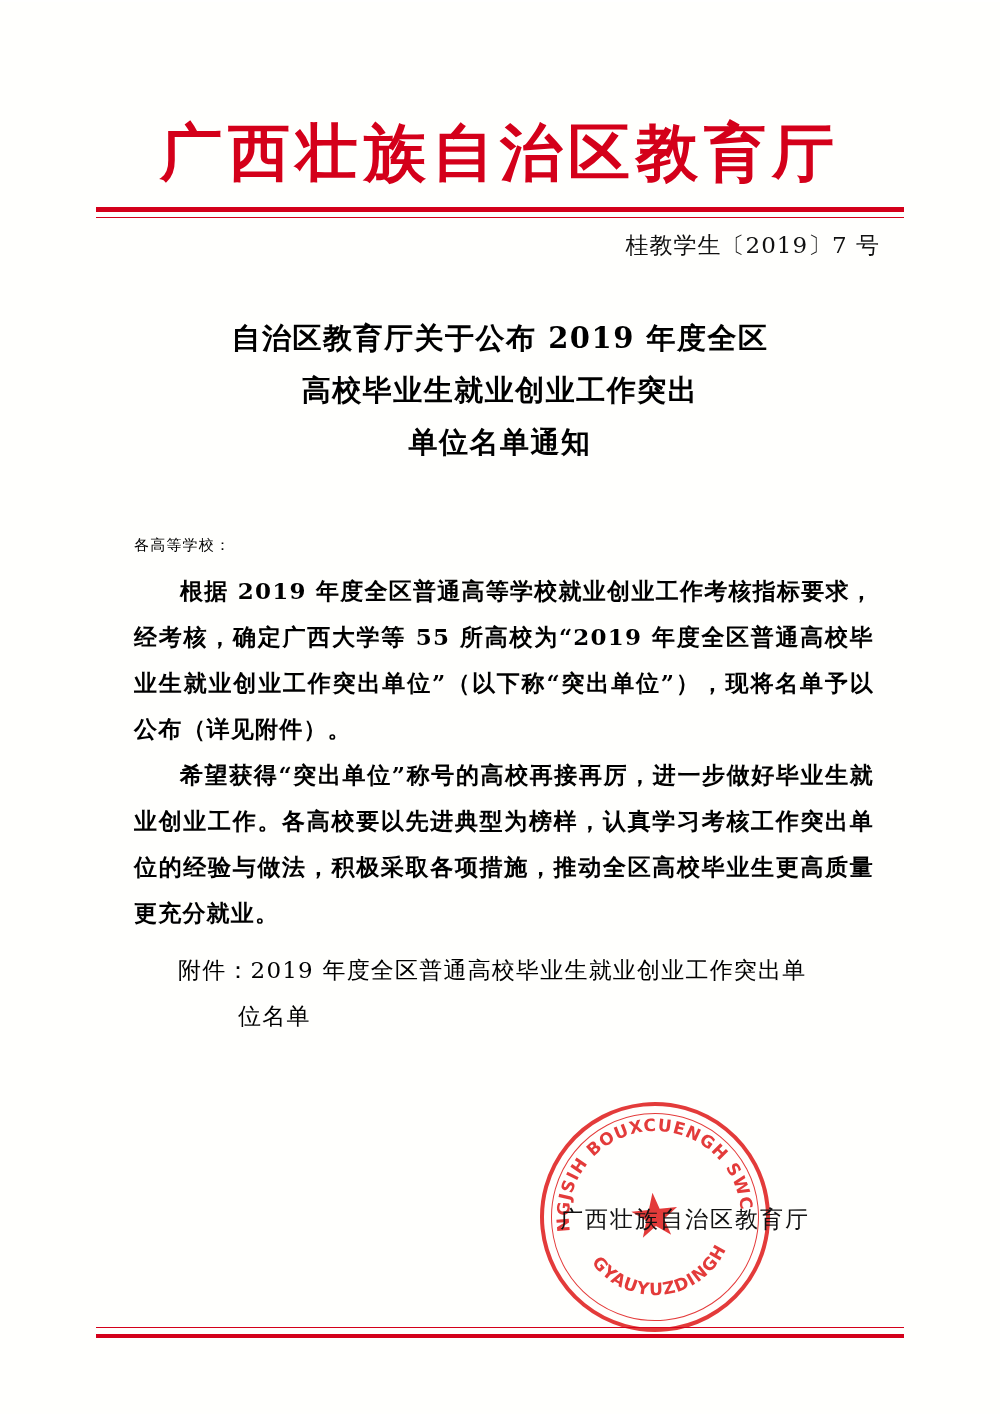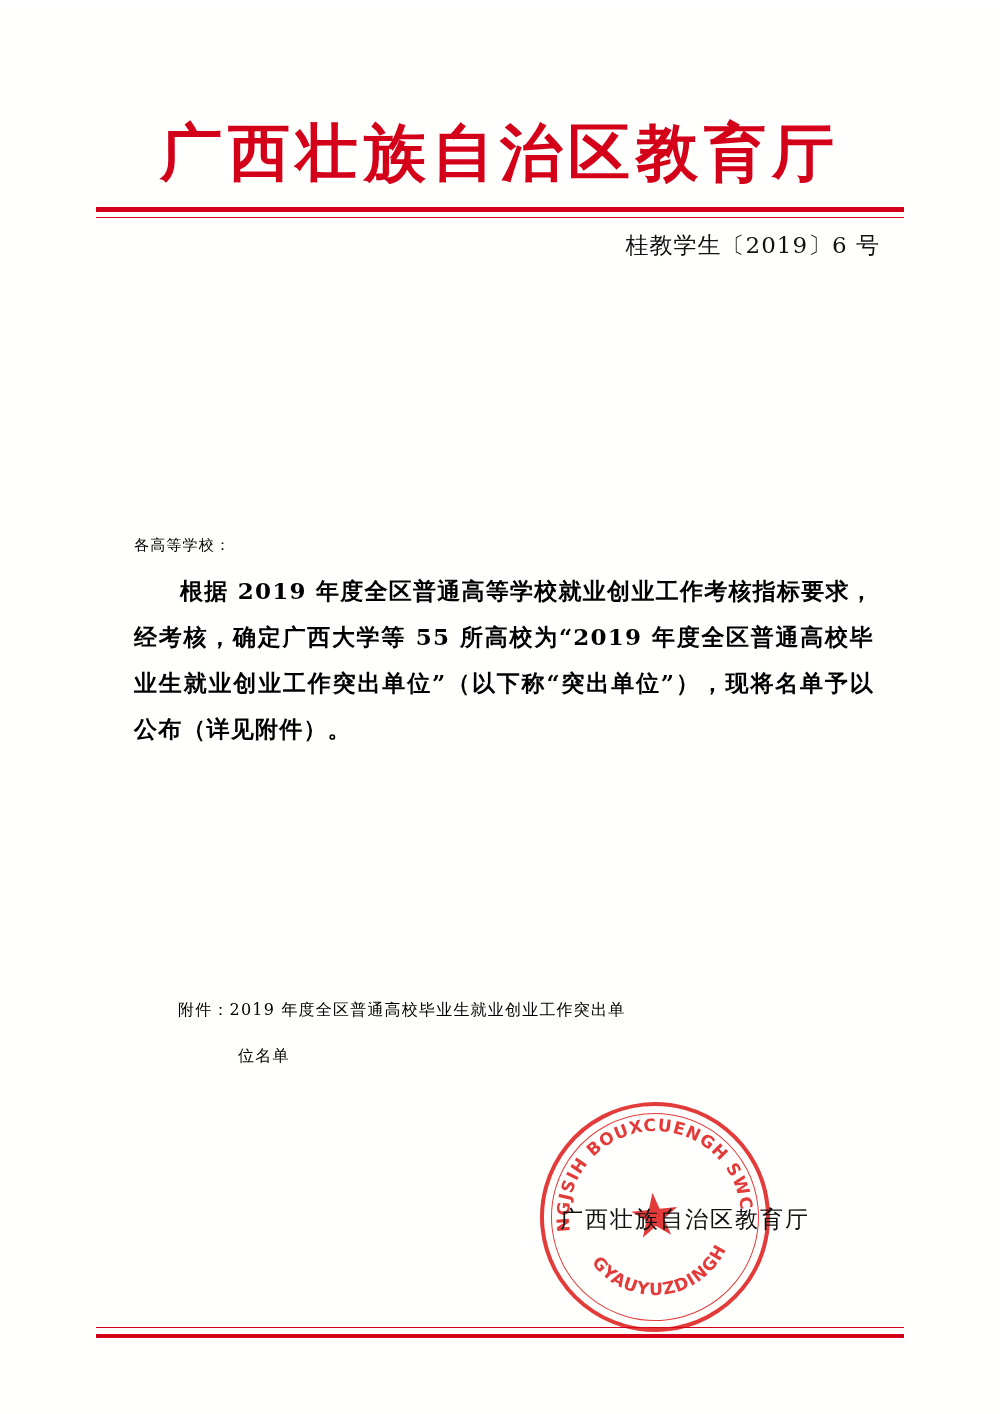--- a/index.html
+++ b/index.html
@@ -96,24 +96,24 @@
     font-size: 23px;
     line-height: 46px;
     letter-spacing: 1.2px;
     text-indent: 46px;
     text-align: justify;
     margin: 0;
     font-weight: bold;
   }
   .attach {
     position: absolute;
-    top: 985px;
+    top: 945px;
     left: 178px;
     width: 700px;
-    font-size: 16px;
+    font-size: 23px;
     line-height: 46px;
     letter-spacing: 1.2px;
     text-indent: 0;
   }
   .attach .cont {
     display: block;
     padding-left: 60px;
   }
 
   
@@ -197,26 +197,32 @@
 <body>
 
 <div class="page">
 
   <div class="masthead">
     <div class="masthead-title">广西壮族自治区教育厅</div>
   </div>
   <div class="rule-thick"></div>
   <div class="rule-thin"></div>
 
-  <div class="doc-number">桂教学生〔2019〕6 号</div>
-
+  <div class="doc-number">桂教学生〔2019〕7 号</div>
+
+  <div class="title-block">
+    <div class="title-line">自治区教育厅关于公布 2019 年度全区</div>
+    <div class="title-line">高校毕业生就业创业工作突出</div>
+    <div class="title-line">单位名单通知</div>
+  </div>
 
   <div class="body-block">
     <div class="salutation">各高等学校：</div>
     <p class="para">根据 2019 年度全区普通高等学校就业创业工作考核指标要求，经考核，确定广西大学等 55 所高校为“2019 年度全区普通高校毕业生就业创业工作突出单位”（以下称“突出单位”），现将名单予以公布（详见附件）。</p>
+    <p class="para">希望获得“突出单位”称号的高校再接再厉，进一步做好毕业生就业创业工作。各高校要以先进典型为榜样，认真学习考核工作突出单位的经验与做法，积极采取各项措施，推动全区高校毕业生更高质量更充分就业。</p>
   </div>
 
   <div class="attach">
     <span>附件：2019 年度全区普通高校毕业生就业创业工作突出单</span>
     <span class="cont">位名单</span>
   </div>
 
   <div class="seal">
     <div class="seal-inner"></div>
     <svg width="222" height="222" viewBox="0 0 222 222">

